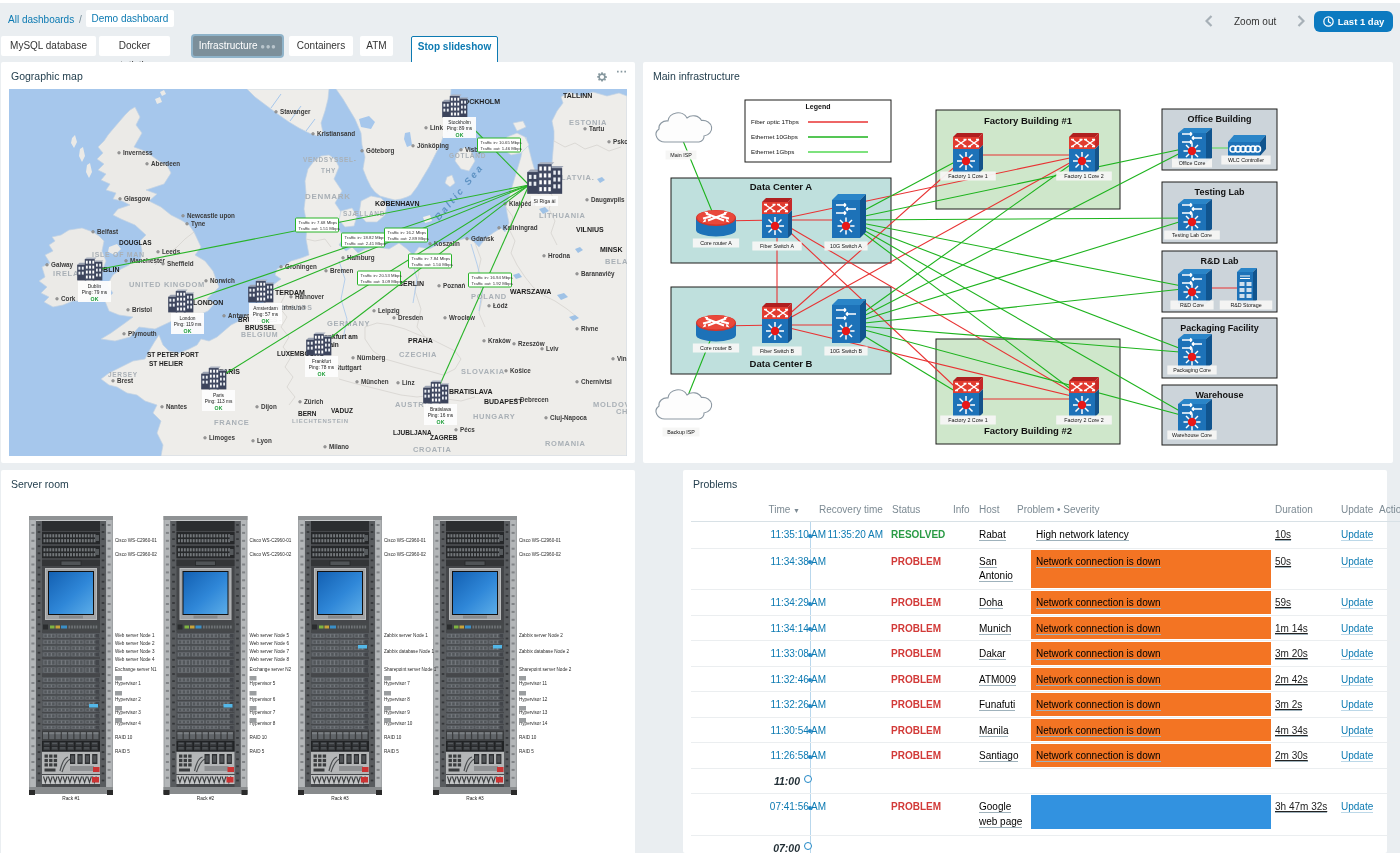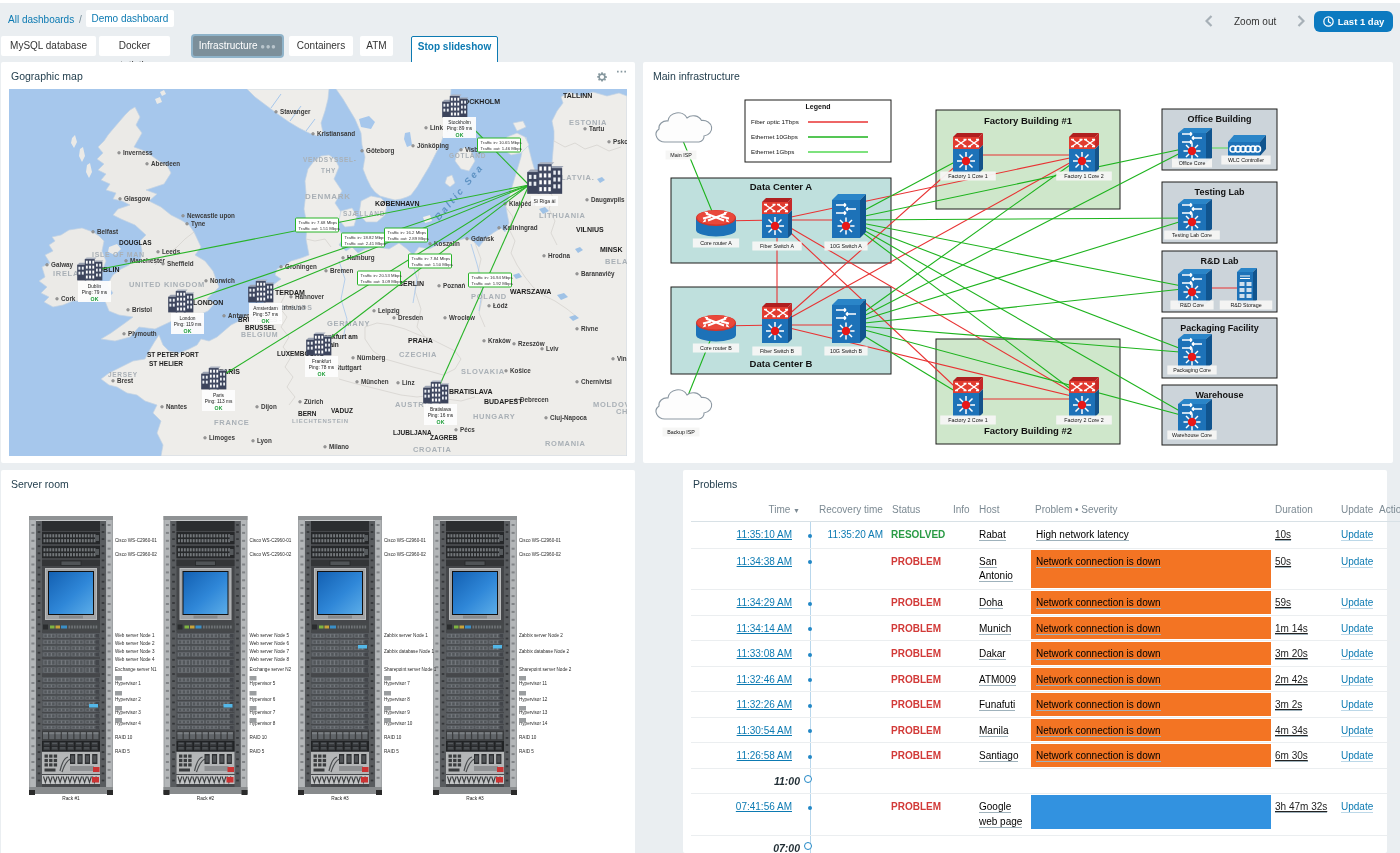--- a/index.html
+++ b/index.html
@@ -16,21 +16,21 @@
 .panel { position:absolute; background:#fff; border-radius:2px; }
 .ptitle { position:absolute; left:10px; top:8px; font-size:10.5px; font-weight:normal; color:#25404f; }
 #p1 { left:1px; top:62px; width:634px; height:401px; }
 #p2 { left:643px; top:62px; width:750px; height:401px; }
 #p3 { left:1px; top:470px; width:634px; height:396px; }
 #p4 { left:643px; top:470px; width:704px; height:383px;margin-left:40px; }
 
 #ptable { position:absolute; left:0; top:0; width:750px; height:383px; font-size:10px; overflow:hidden; }
 .ph { position:absolute; top:34px; color:#7c8a93; }
 .prow { position:absolute; left:8px; width:733px; border-bottom:1px solid #ebeef0; }
-.tcell { position:absolute; right:632px; top:7px; line-height:12px; color:#0c7ab2;text-decoration:underline; }
+.tcell { position:absolute; right:598px; top:7px; line-height:12px; color:#0c7ab2; }
 .rcell { position:absolute; right:541px; top:7px; line-height:12px; color:#0c7ab2; }
 .scell { position:absolute; left:200px; top:7px; line-height:12px; font-weight:bold; }
 .hcell { position:absolute; left:288px; top:6px; width:48px; line-height:1.45; }
 .hcell span, .probtx span { border-bottom:1px solid #9fb2bc; }
 .sevcell { position:absolute; left:340px; top:1px; bottom:1px; width:240px; }
 .probtx { position:absolute; left:345px; top:6px; width:232px; line-height:1.45; }
 .dcell { position:absolute; left:584px; top:7px; line-height:12px; color:#222;text-decoration:underline; }
 .dcell span { border-bottom:1px solid #9fb2bc; }
 .ucell { position:absolute; left:650px; top:7px; line-height:12px; color:#0c7ab2; }
 .ucell span { border-bottom:1px solid #bcd8e8; }
@@ -1631,21 +1631,21 @@
   </div>
 
   <div class="panel" id="p4">
     <div class="ptitle">Problems</div>
     <div id="ptable">
       <div class="ph" style="left:60px;width:57px;text-align:right">Time <span style="color:#7c8a93;font-size:7px">▼</span></div>
       <div class="ph" style="left:136px;">Recovery time</div>
       <div class="ph" style="left:209px;">Status</div>
       <div class="ph" style="left:270px;">Info</div>
       <div class="ph" style="left:296px;text-align:right;">Host</div>
-      <div class="ph" style="left:352px;">Problem • Severity</div>
+      <div class="ph" style="left:334px;">Problem • Severity</div>
       <div class="ph" style="left:592px;">Duration</div>
       <div class="ph" style="left:658px;">Update</div>
       <div class="ph" style="left:696px;">Actions</div>
       <div style="position:absolute;left:8px;top:51px;width:733px;border-bottom:1px solid #d8e1e6"></div>
       <div style="position:absolute;left:126.5px;top:52px;width:1px;height:331px;background:#b9d7ec"></div>
       <div class="prow" style="top:52px;height:26.5px">
         <div class="tcell">11:35:10 AM</div>
           <div class="dot" style="top:11.5px"></div>
         <div class="rcell">11:35:20 AM</div>
         <div class="scell resolved">RESOLVED</div>
@@ -1724,21 +1724,21 @@
         <div class="dcell"><span>4m 34s</span></div>
         <div class="ucell"><span>Update</span></div>
       </div>
       <div class="prow" style="top:273px;height:25.5px">
         <div class="tcell">11:26:58 AM</div>
           <div class="dot" style="top:11.5px"></div>
         <div class="scell problem">PROBLEM</div>
         <div class="hcell"><span>Santiago</span></div>
         <div class="sevcell" style="background:#f37423"></div>
         <div class="probtx"><span>Network connection is down</span></div>
-        <div class="dcell"><span>6m 30s</span></div>
+        <div class="dcell"><span>2m 30s</span></div>
         <div class="ucell"><span>Update</span></div>
       </div>
       <div class="prow" style="top:298.5px;height:25.5px">
         <div class="mtime" style="top:6px;right:624px">11:00</div>
         <div class="mark" style="top:6.5px"></div>
       </div>
       <div class="prow" style="top:324px;height:41.5px">
         <div class="tcell">07:41:56 AM</div>
           <div class="dot" style="top:11.5px"></div>
         <div class="scell problem">PROBLEM</div>

